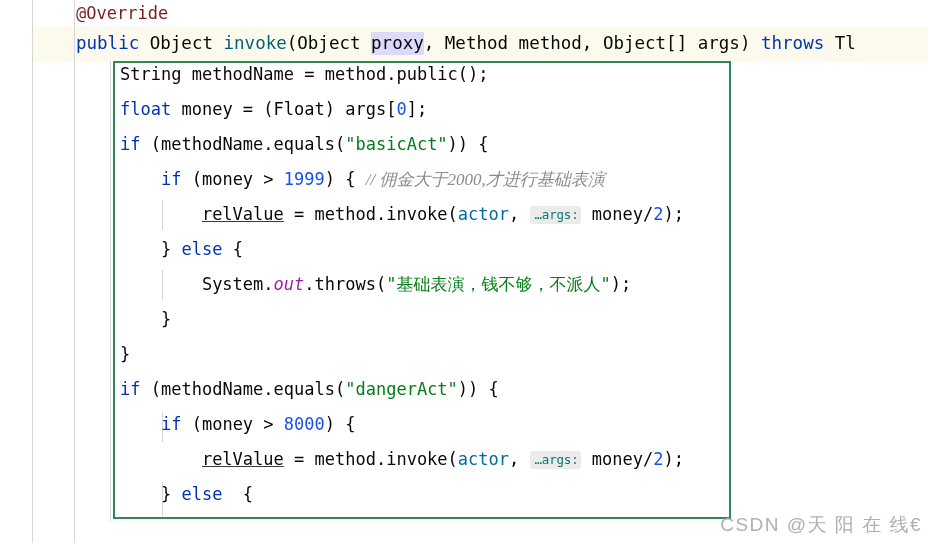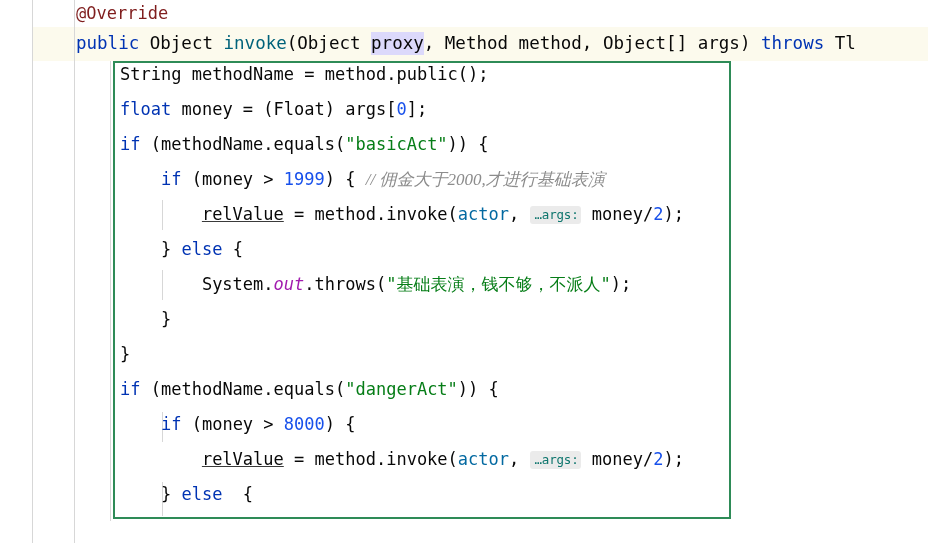--- a/index.html
+++ b/index.html
@@ -168,14 +168,15 @@
     <div class="cline"><span class="kw">if</span><span class="plain"> (</span><span class="plain">methodName</span><span class="plain">.</span><span class="plain">equals</span><span class="plain">(</span><span class="str">"dangerAct"</span><span class="plain">)) {</span></div>
 
     <div class="cline"><span>    </span><span class="kw">if</span><span class="plain"> (</span><span class="plain">money</span><span class="plain"> &gt; </span><span class="num">8000</span><span class="plain">) {</span></div>
 
     <div class="cline"><span>        </span><span class="plain uline">relValue</span><span class="plain"> = </span><span class="plain">method</span><span class="plain">.</span><span class="plain">invoke</span><span class="plain">(</span><span class="field">actor</span><span class="plain">, </span><span class="hint">…args:</span><span class="plain"> money/<span class="num">2</span>);</span></div>
 
     <div class="cline"><span>    </span><span class="plain">} </span><span class="kw">else</span><span class="plain">  {</span></div>
 
   </div>
 
+  <div class="watermark">CSDN @天 阳 在 线€</div>
 
 </div>
 
 </body></html>

